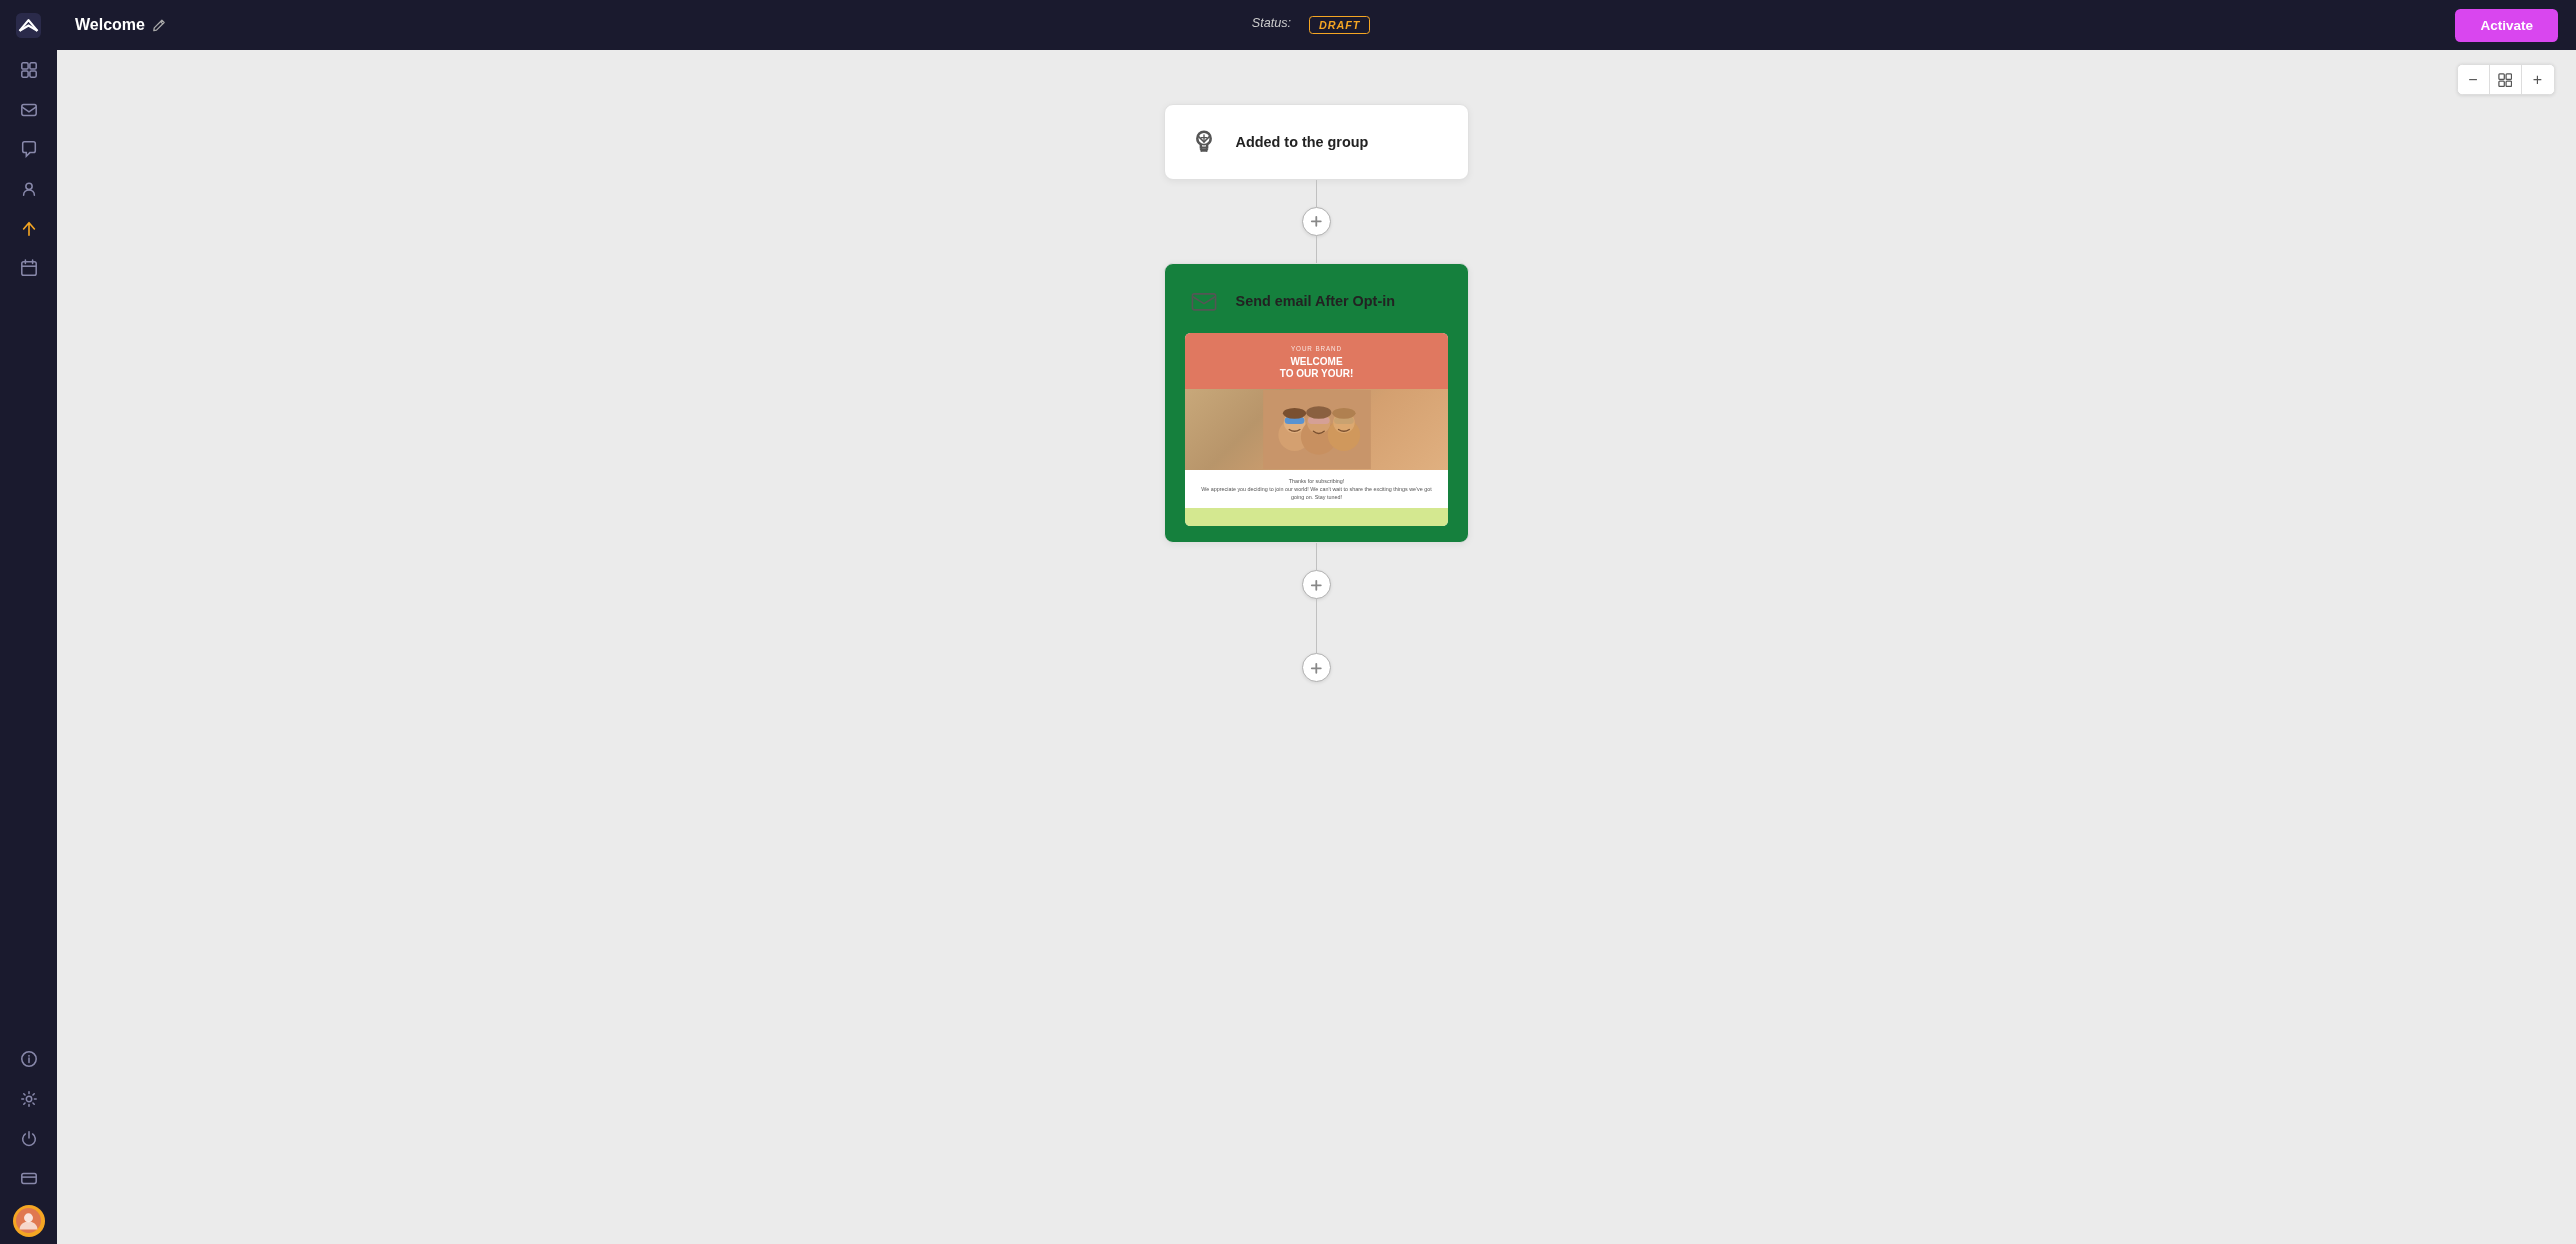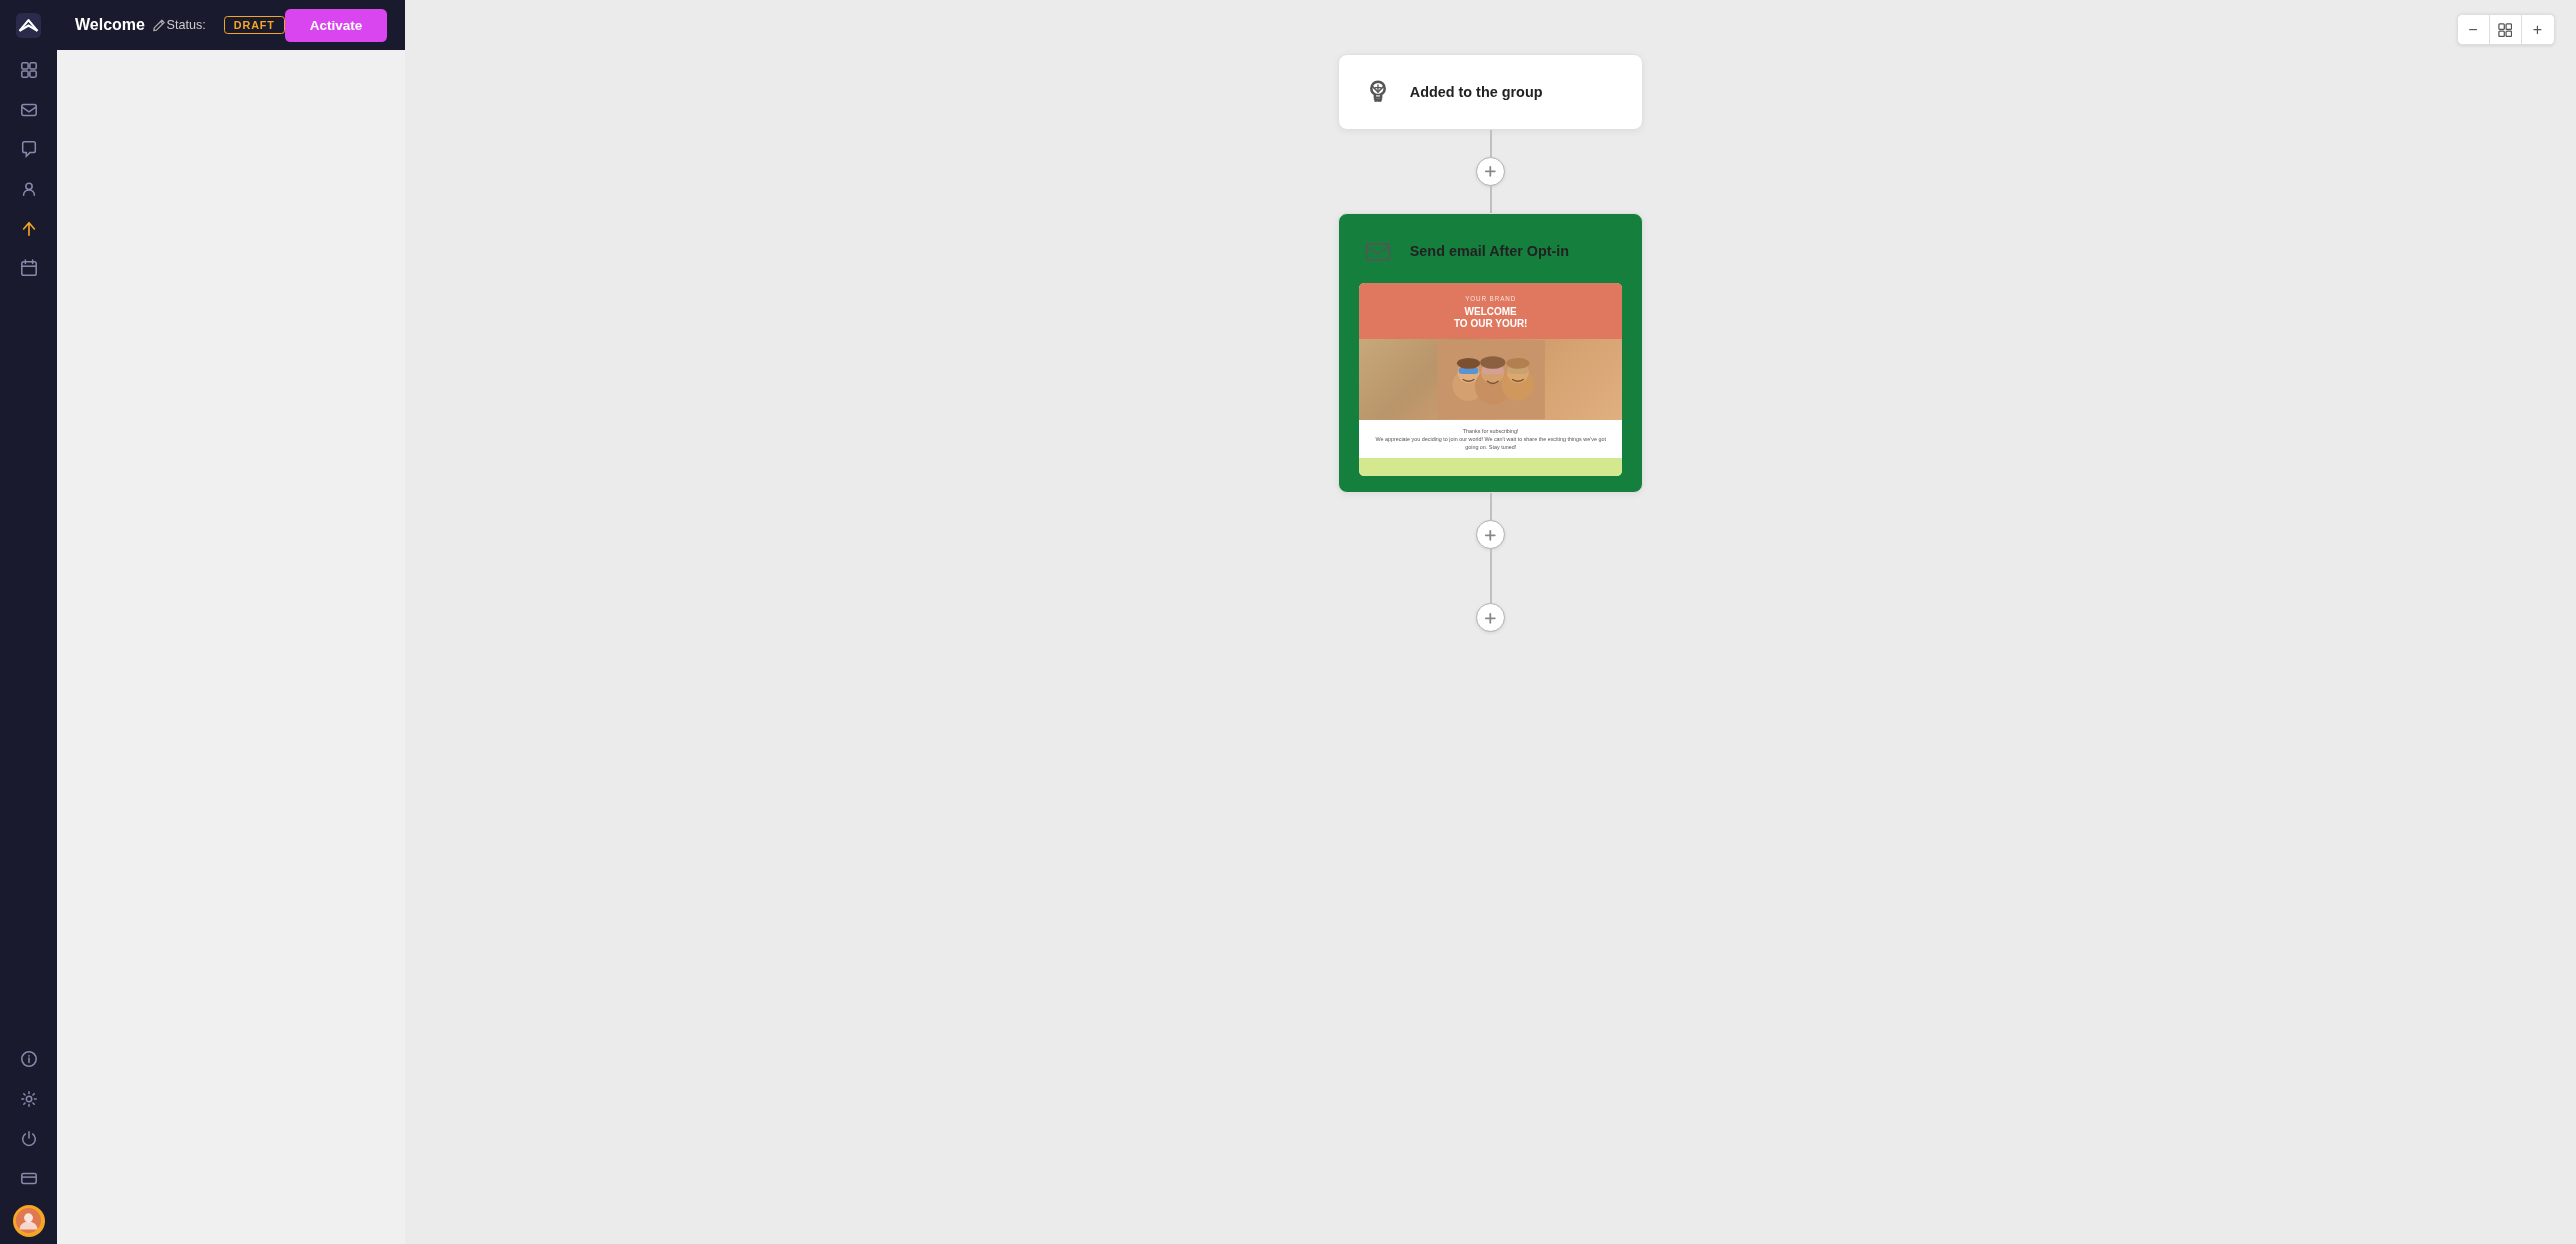--- a/index.html
+++ b/index.html
@@ -51,21 +51,21 @@
       color: white;
       font-size: 14.4px;
       margin-top: 7.2px;
       overflow: hidden;
     }
 
     
     .main-area {
       flex: 1;
       display: flex;
-      flex-direction: row;
+      flex-direction: column;
       overflow: hidden;
     }
 
     
     .topbar {
       height: 50px;
       background: #1a1a2e;
       display: flex;
       align-items: center;
       padding: 0 18px;
@@ -79,23 +79,24 @@
       align-items: center;
       gap: 7.2px;
     }
     .topbar-title .edit-icon {
       color: #aaa;
       font-size: 13.5px;
     }
     .topbar-center {
       flex: 1;
       display: flex;
-      align-items: center;
+      align-items: flex-start;
       justify-content: center;
       gap: 18px;
+      font-style: italic;
     }
     .status-label {
       color: #ccc;
       font-size: 12.6px;
     }
     .status-badge {
       border: 1.3px solid #f5a623;
       color: #f5a623;
       font-size: 10.8px;
       font-weight: 700;

